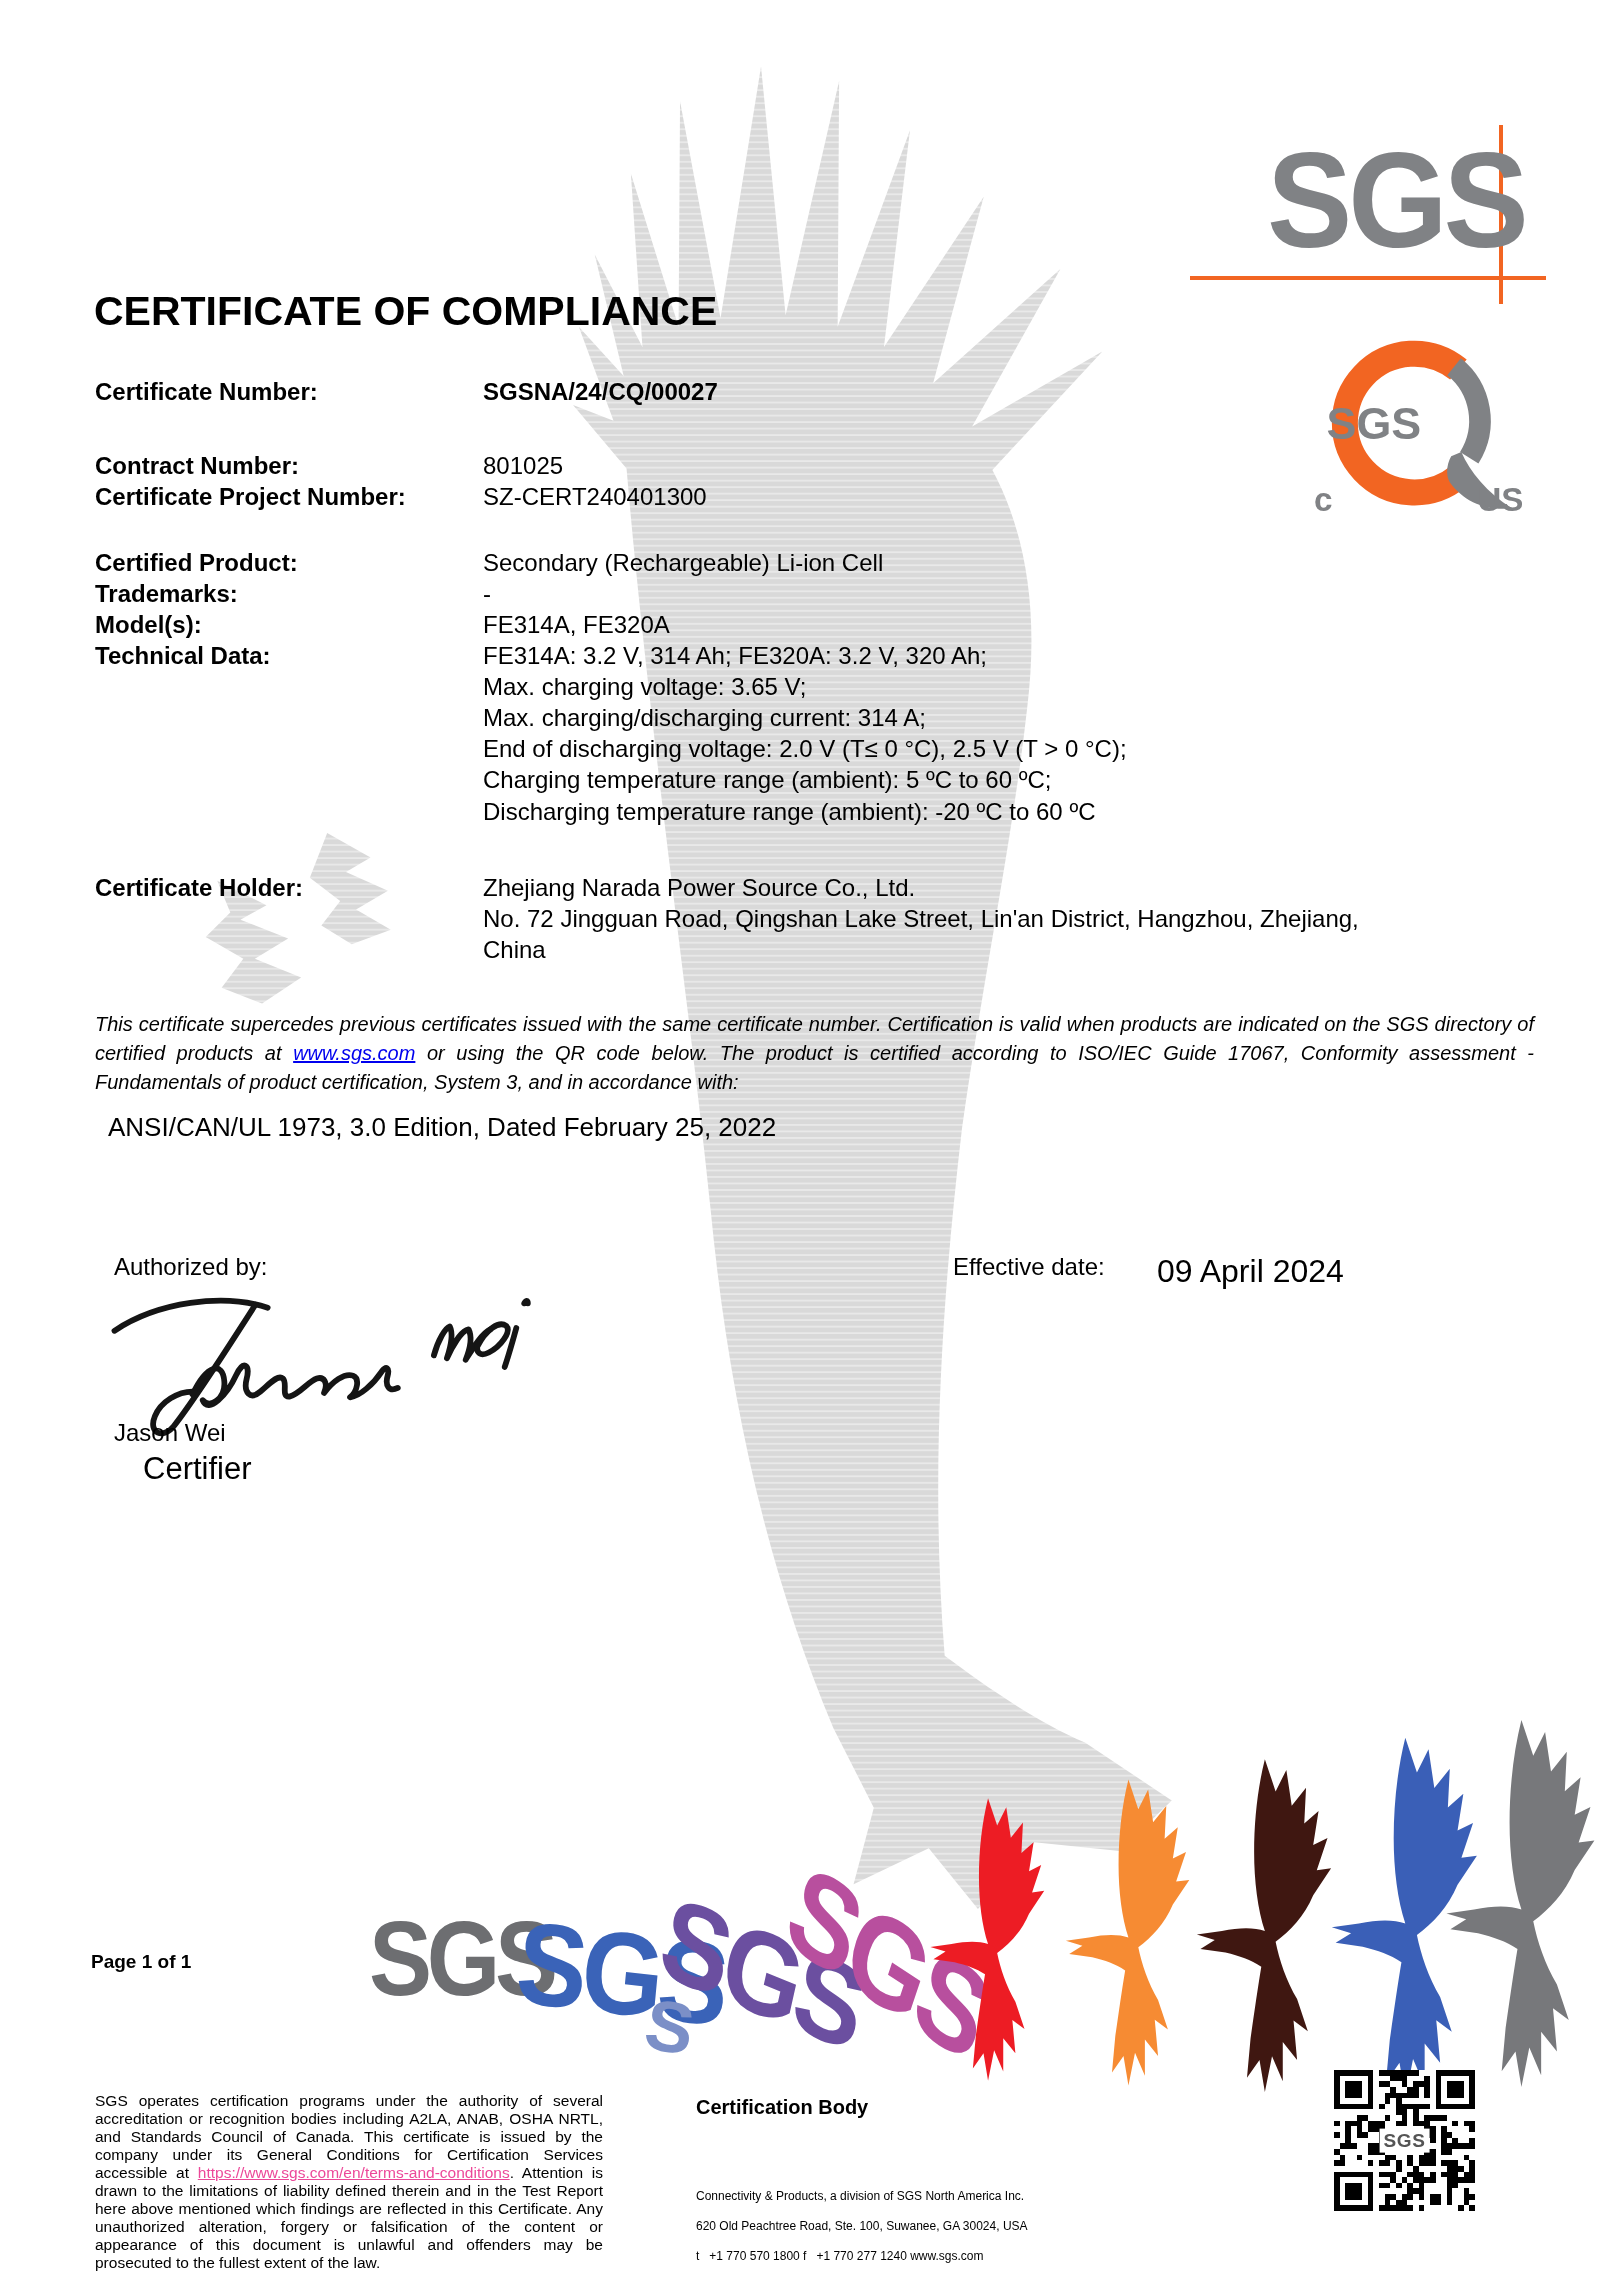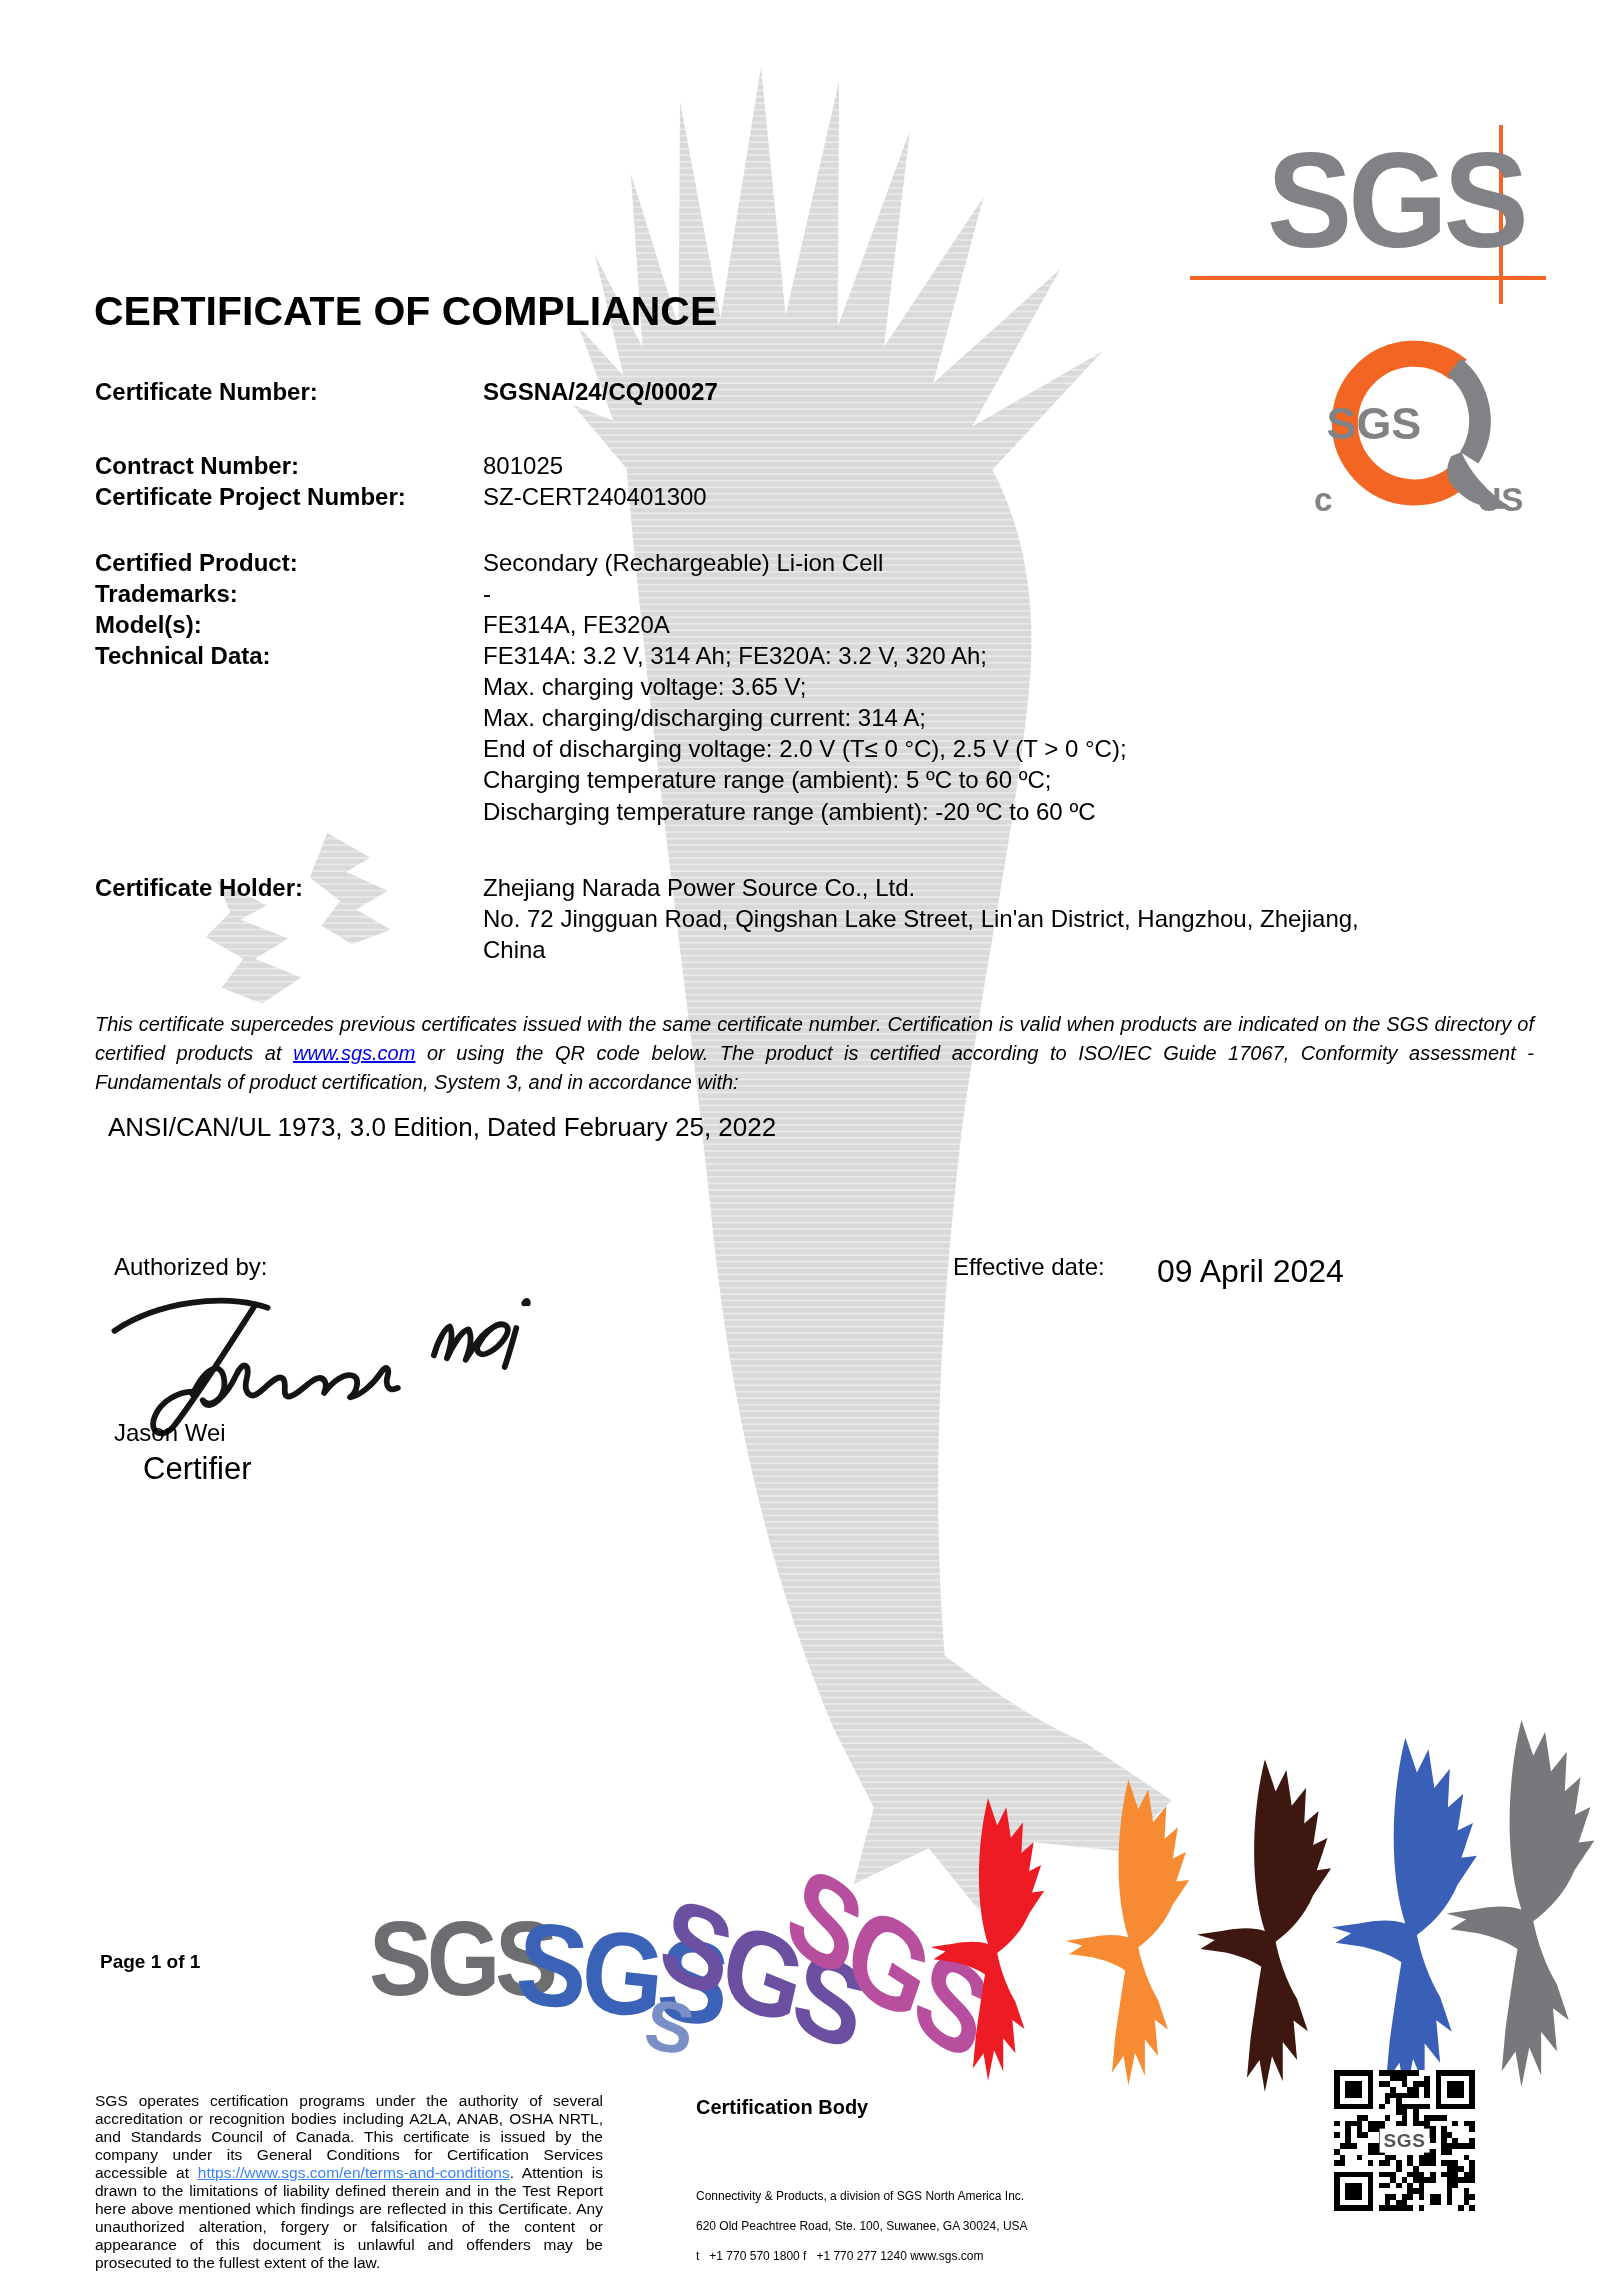--- a/index.html
+++ b/index.html
@@ -32,30 +32,30 @@
     font-size:20px;line-height:29px;font-style:italic;text-align:justify;
   }
   .legal a{color:#0000ee;}
   .standard{position:absolute;left:108px;top:1112px;z-index:3;font-size:26px;}
   .auth-label{position:absolute;left:114px;top:1253px;z-index:3;font-size:24px;}
   .eff-label{position:absolute;left:953px;top:1253px;z-index:3;font-size:24px;}
   .eff-value{position:absolute;left:1157px;top:1253px;z-index:3;font-size:32px;}
   .signature{position:absolute;left:107px;top:1286px;z-index:3;}
   .signer-name{position:absolute;left:114px;top:1419px;z-index:3;font-size:24px;}
   .signer-title{position:absolute;left:130px;top:1451px;z-index:3;font-size:31px;margin-left:13px;}
-  .page-number{position:absolute;left:100px;top:1951px;z-index:3;font-size:19px;font-weight:bold;}
+  .page-number{position:absolute;left:91px;top:1951px;z-index:3;font-size:19px;font-weight:bold;}
   
   .bird-text{position:absolute;z-index:2;font-weight:bold;line-height:.8;letter-spacing:-5.8px;transform-origin:left top;}
   .bird-svg{position:absolute;z-index:2;}
   
   .footer-disclaimer{
     position:absolute;left:95px;top:2092px;width:508px;z-index:3;
     font-size:15.5px;line-height:18px;text-align:justify;
   }
-  .footer-disclaimer a{color:#3b82f6;}
+  .footer-disclaimer a{color:#ec4899;}
   .cert-body-label{position:absolute;left:696px;top:2096px;z-index:3;font-size:20px;font-weight:bold;}
   .address{position:absolute;left:696px;top:2181px;z-index:3;font-size:12px;line-height:30px;}
   .address div{white-space:pre-wrap;}
   
   .qr{position:absolute;left:1334px;top:2070px;width:141px;height:141px;z-index:3;background:#fff;}
   .qr-grid{position:absolute;inset:0;display:grid;grid-template-columns:repeat(25,1fr);grid-template-rows:repeat(25,1fr);}
   .qr-grid i{background:#000;}
   .qr-label{
     position:absolute;left:50%;top:50%;transform:translate(-50%,-50%);
     font-size:19px;font-weight:bold;color:#555;background:#fff;padding:1.4px 4.3px;letter-spacing:0.7px;

